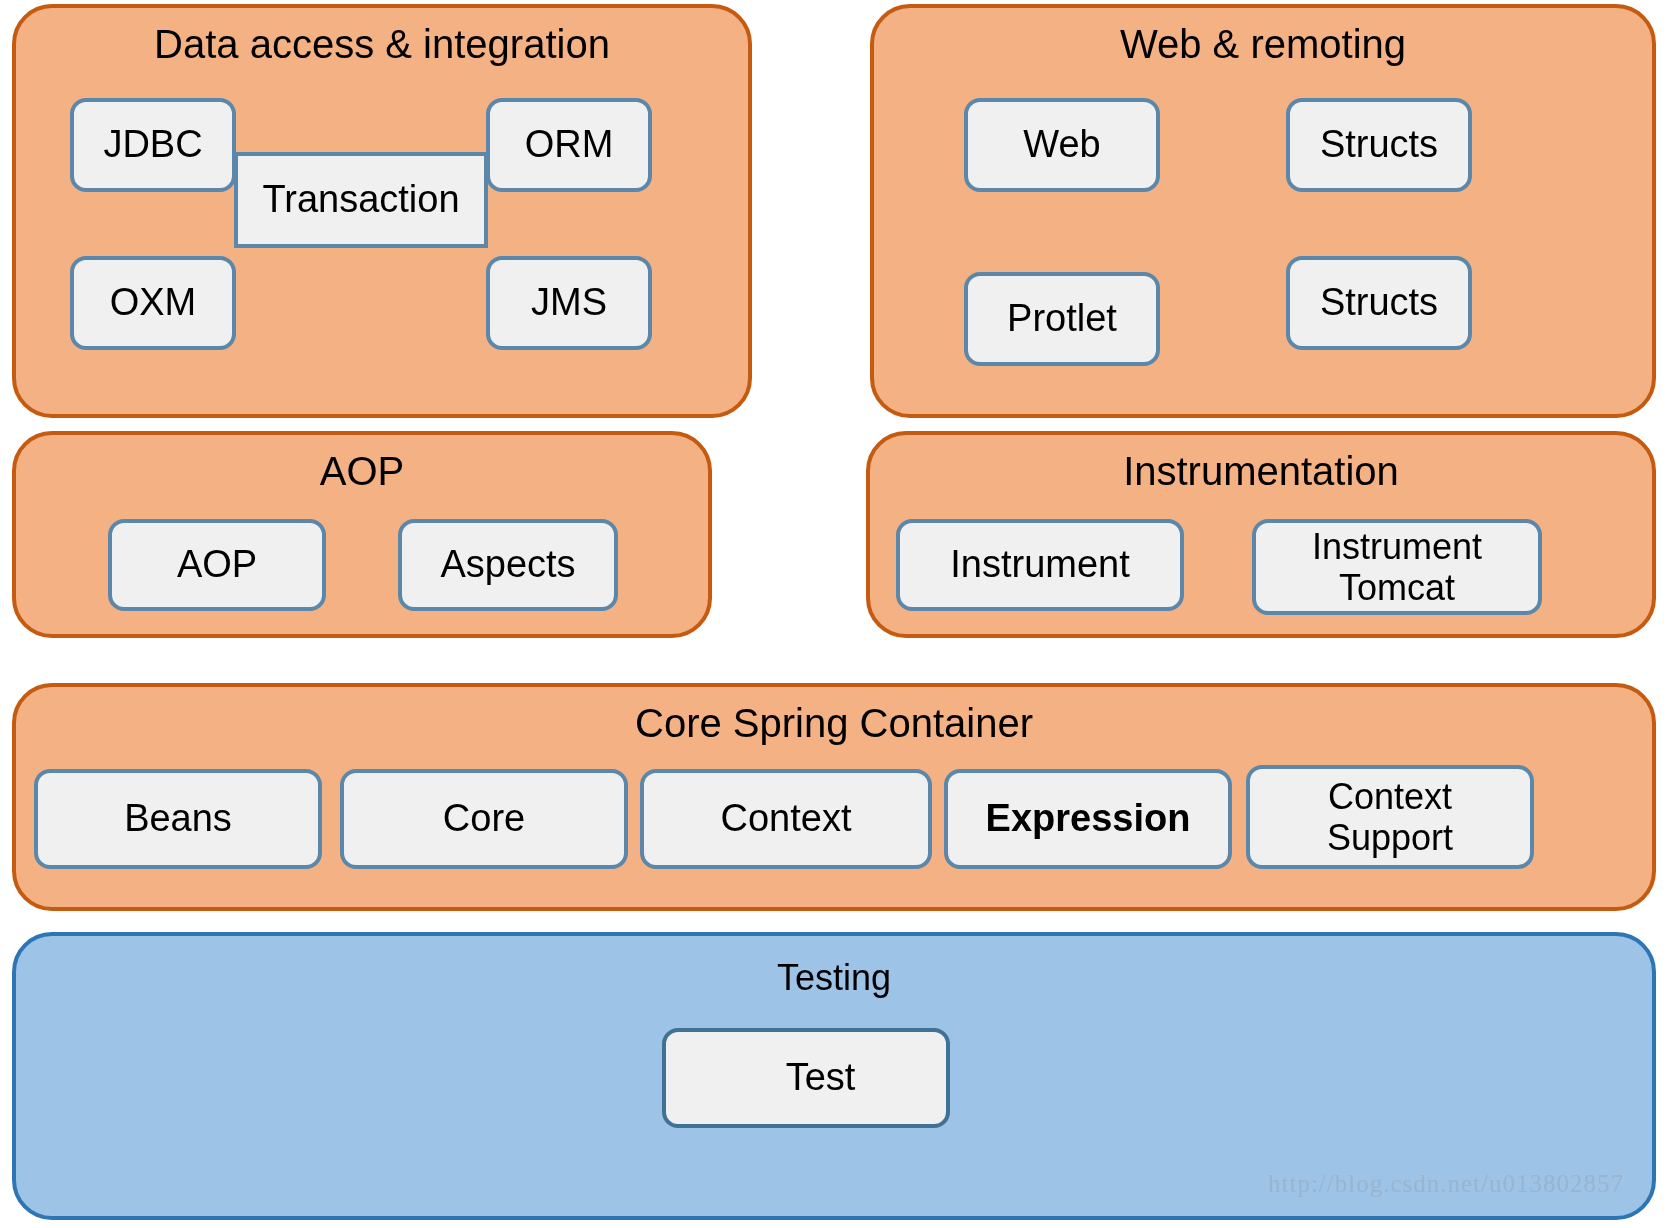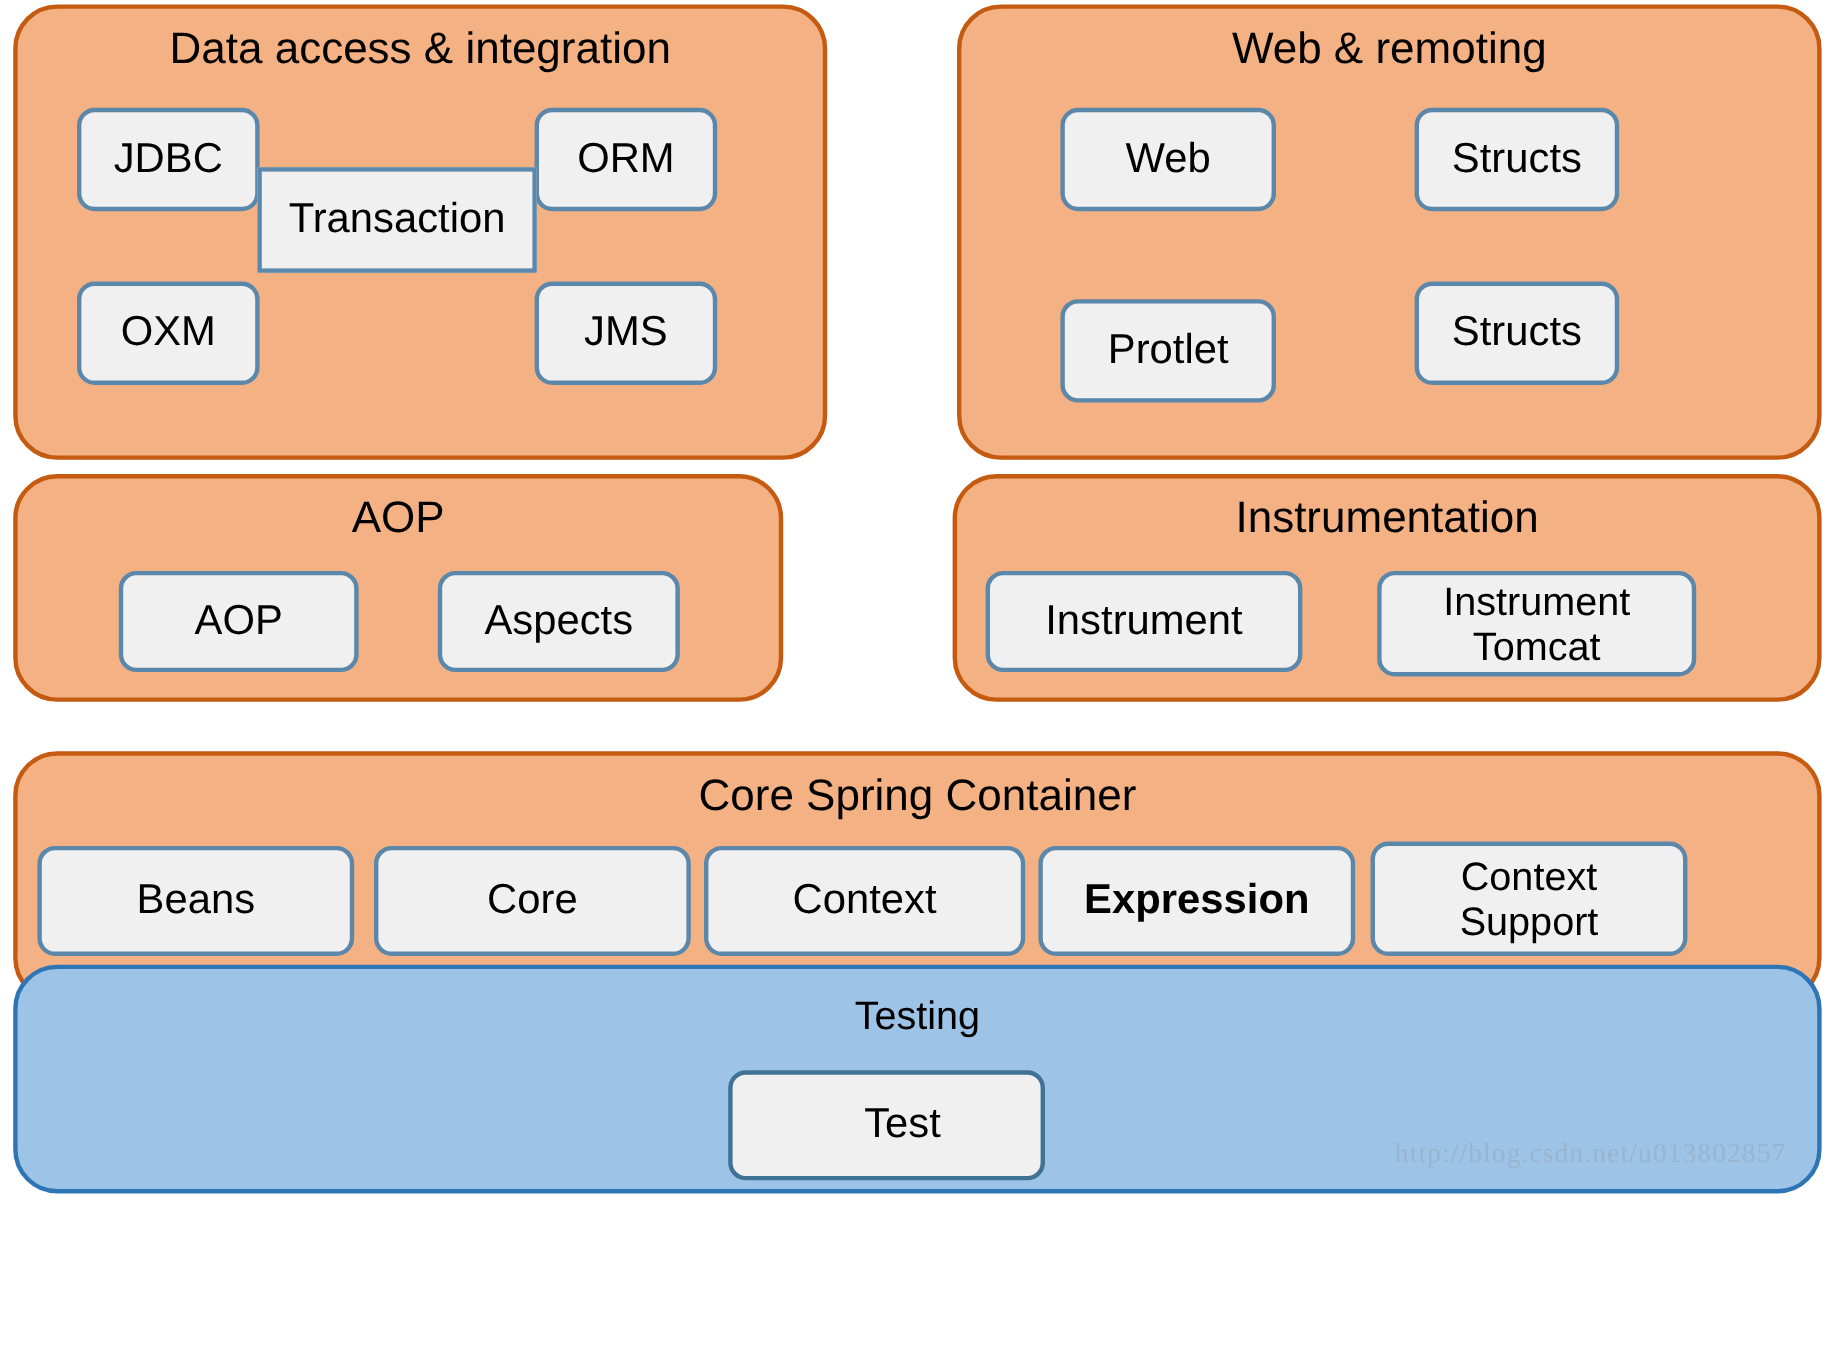--- a/index.html
+++ b/index.html
@@ -137,21 +137,21 @@
     <div class="box" style="left:324px; top:82px; width:288px; height:100px;">Core</div>
 
     <div class="box" style="left:624px; top:82px; width:292px; height:100px;">Context</div>
 
     <div class="box" style="left:928px; top:82px; width:288px; height:100px;font-weight:bold;">Expression</div>
 
     <div class="box" style="left:1230px; top:78px; width:288px; height:104px; font-size:36px;">Context
 Support</div>
   </div>
 
-  <div class="panel blue" style="left:12px; top:877px; width:1644px; height:208px;">
+  <div class="panel blue" style="left:12px; top:932px; width:1644px; height:288px;">
     <div class="panel-title">Testing</div>
 
     <div class="box blue-strong" style="left:646px; top:92px; width:288px; height:100px;">Test</div>
 
     <div class="watermark" style="right:28px; bottom:18px;">http://blog.csdn.net/u013802857</div>
   </div>
 
 </div>
 
 </body></html>

